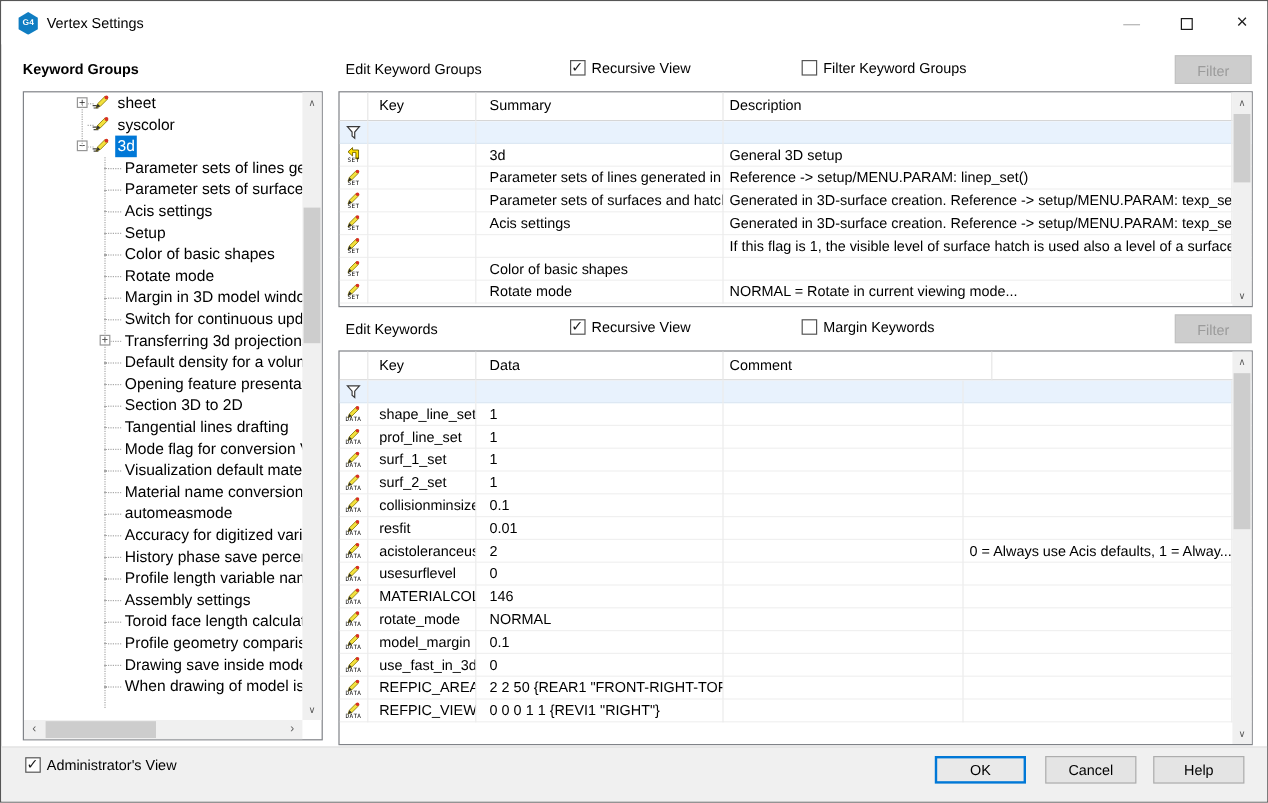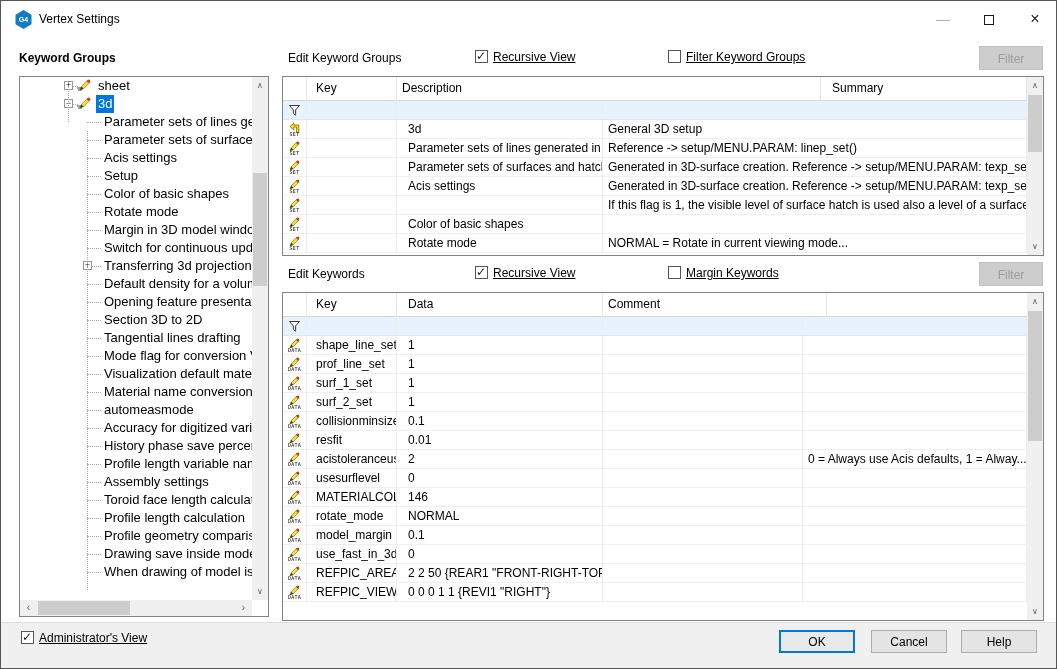--- a/index.html
+++ b/index.html
@@ -33,21 +33,21 @@
   
   .sb{position:absolute;background:#f0f0f0;}
   .sb .arr{position:absolute;color:#5c5c5c;text-align:center;}
   .sb .thumb{position:absolute;background:#cdcdcd;}
   .sbv .arr{left:0;width:16px;height:17px;line-height:17px;font-size:8px;}
   .sbh .arr{top:0;height:16px;width:17px;line-height:16px;font-size:10px;}
   .sbv .thumb{left:1px;right:1px;}
   .sbh .thumb{top:1px;bottom:1px;}
 
   
-  .cbwrap{position:absolute;height:16px;line-height:16px;white-space:nowrap;text-decoration:underline;}
+  .cbwrap{position:absolute;height:16px;line-height:16px;white-space:nowrap;}
   .cb{position:relative;display:inline-block;width:13px;height:13px;border:1px solid #555;background:#fff;vertical-align:-2px;margin-right:5px;}
   .cb.checked::before{content:"\2713";position:absolute;left:0px;top:-3px;font-size:12px;color:#1a1a1a;}
 
   
   .btn{position:absolute;height:24px;font-size:12px;text-align:center;line-height:22px;background:#e1e1e1;border:1px solid #adadad;}
   .btn.disabled{background:#cdcdcd;border:1px solid #c2c2c2;color:#9b9b9b;}
   .fbtn{position:absolute;width:76px;height:23px;background:#e4e4e4;border:1px solid #adadad;font-size:12px;text-align:center;line-height:21px;}
   .fbtn.default{border:2px solid #0078d7;line-height:19px;background:#e9e9e9;}
 
   
@@ -92,20 +92,30 @@
           <span class="gicon"><svg width="15" height="13" viewBox="0 0 15 13">
               <path d="M0 9 H4 M1 11 H5" stroke="#444" stroke-width="1"></path>
               <path d="M3 11 L4.4 7.4 L10.5 1.3 L12.7 3.5 L6.6 9.6 Z" fill="#f3e13c" stroke="#8a7a00" stroke-width="0.7"></path>
               <circle cx="11.7" cy="2.2" r="1.6" fill="#d93025"></circle>
               <path d="M3 11 L4.4 7.4 L6.6 9.6 Z" fill="#333"></path>
             </svg></span>
           <span class="tlabel" style="left: 76px;">sheet</span>
         </div>
         <div class="trow-tree">
           <span class="stub" style="left: 53px; width: 5px;"></span>
+          <span class="gicon"><svg width="15" height="13" viewBox="0 0 15 13">
+              <path d="M0 9 H4 M1 11 H5" stroke="#444" stroke-width="1"></path>
+              <path d="M3 11 L4.4 7.4 L10.5 1.3 L12.7 3.5 L6.6 9.6 Z" fill="#f3e13c" stroke="#8a7a00" stroke-width="0.7"></path>
+              <circle cx="11.7" cy="2.2" r="1.6" fill="#d93025"></circle>
+              <path d="M3 11 L4.4 7.4 L6.6 9.6 Z" fill="#333"></path>
+            </svg></span>
+          <span class="tlabel" style="left: 76px;">syscolor</span>
+        </div>
+        <div class="trow-tree">
+          <span class="stub" style="left: 53px; width: 5px;"></span>
           <span class="expander" style="left: 44px;">−</span>
           <span class="gicon"><svg width="15" height="13" viewBox="0 0 15 13">
               <path d="M0 9 H4 M1 11 H5" stroke="#444" stroke-width="1"></path>
               <path d="M3 11 L4.4 7.4 L10.5 1.3 L12.7 3.5 L6.6 9.6 Z" fill="#f3e13c" stroke="#8a7a00" stroke-width="0.7"></path>
               <circle cx="11.7" cy="2.2" r="1.6" fill="#d93025"></circle>
               <path d="M3 11 L4.4 7.4 L6.6 9.6 Z" fill="#333"></path>
             </svg></span>
           <span class="tlabel sel" style="left: 76px;">3d</span>
         </div>
         <div class="trow-tree">
@@ -192,24 +202,20 @@
         <div class="trow-tree">
           <span class="stub" style="left: 67px; width: 14px;"></span>
           <span class="tlabel" style="left: 82px;">Assembly settings</span>
         </div>
         <div class="trow-tree">
           <span class="stub" style="left: 67px; width: 14px;"></span>
           <span class="tlabel" style="left: 82px;">Toroid face length calculation</span>
         </div>
         <div class="trow-tree">
           <span class="stub" style="left: 67px; width: 14px;"></span>
-          <span class="tlabel" style="left: 82px;">Profile length calculation</span>
-        </div>
-        <div class="trow-tree">
-          <span class="stub" style="left: 67px; width: 14px;"></span>
           <span class="tlabel" style="left: 82px;">Profile geometry comparison dc</span>
         </div>
         <div class="trow-tree">
           <span class="stub" style="left: 67px; width: 14px;"></span>
           <span class="tlabel" style="left: 82px;">Drawing save inside model poss</span>
         </div>
         <div class="trow-tree">
           <span class="stub" style="left: 67px; width: 14px;"></span>
           <span class="tlabel" style="left: 82px;">When drawing of model is open</span>
         </div>
@@ -236,22 +242,22 @@
   </div>
   <div class="cbwrap" style="left:667px;top:48px;">
     <span class="cb"></span><span>Filter Keyword Groups</span>
   </div>
   <button class="btn disabled" style="left:978px;top:45px;width:64px;" disabled="">Filter</button>
 
   <div class="tbl" style="left:281px;top:75px;width:762px;height:180px;">
     <div class="thead" id="groups-head">
         <div class="hcell" style="width: 24px;"></div>
         <div class="hcell" style="width: 90px; padding-left: 9px;">Key</div>
+        <div class="hcell" style="width: 206px; padding-left: 11px;">Summary</div>
         <div class="hcell" style="width: 424px; padding-left: 5px;">Description</div>
-        <div class="hcell" style="width: 206px; padding-left: 11px;">Summary</div>
       </div>
     <div class="tbody" id="groups-body" style="height:153px;">
         <div class="trow filter">
           <div class="tcell icell" style="width: 24px;">
             <svg width="13" height="13" viewBox="0 0 13 13">
               <path d="M1.5 1.5 H11.5 L7.6 6 V11.2 L5.4 9.4 V6 Z" fill="#fff" stroke="#3a3a3a"></path>
             </svg>
           </div>
           <div class="tcell" style="width: 90px; padding-left: 9px;"></div>
           <div class="tcell" style="width: 206px; padding-left: 11px;"></div>

